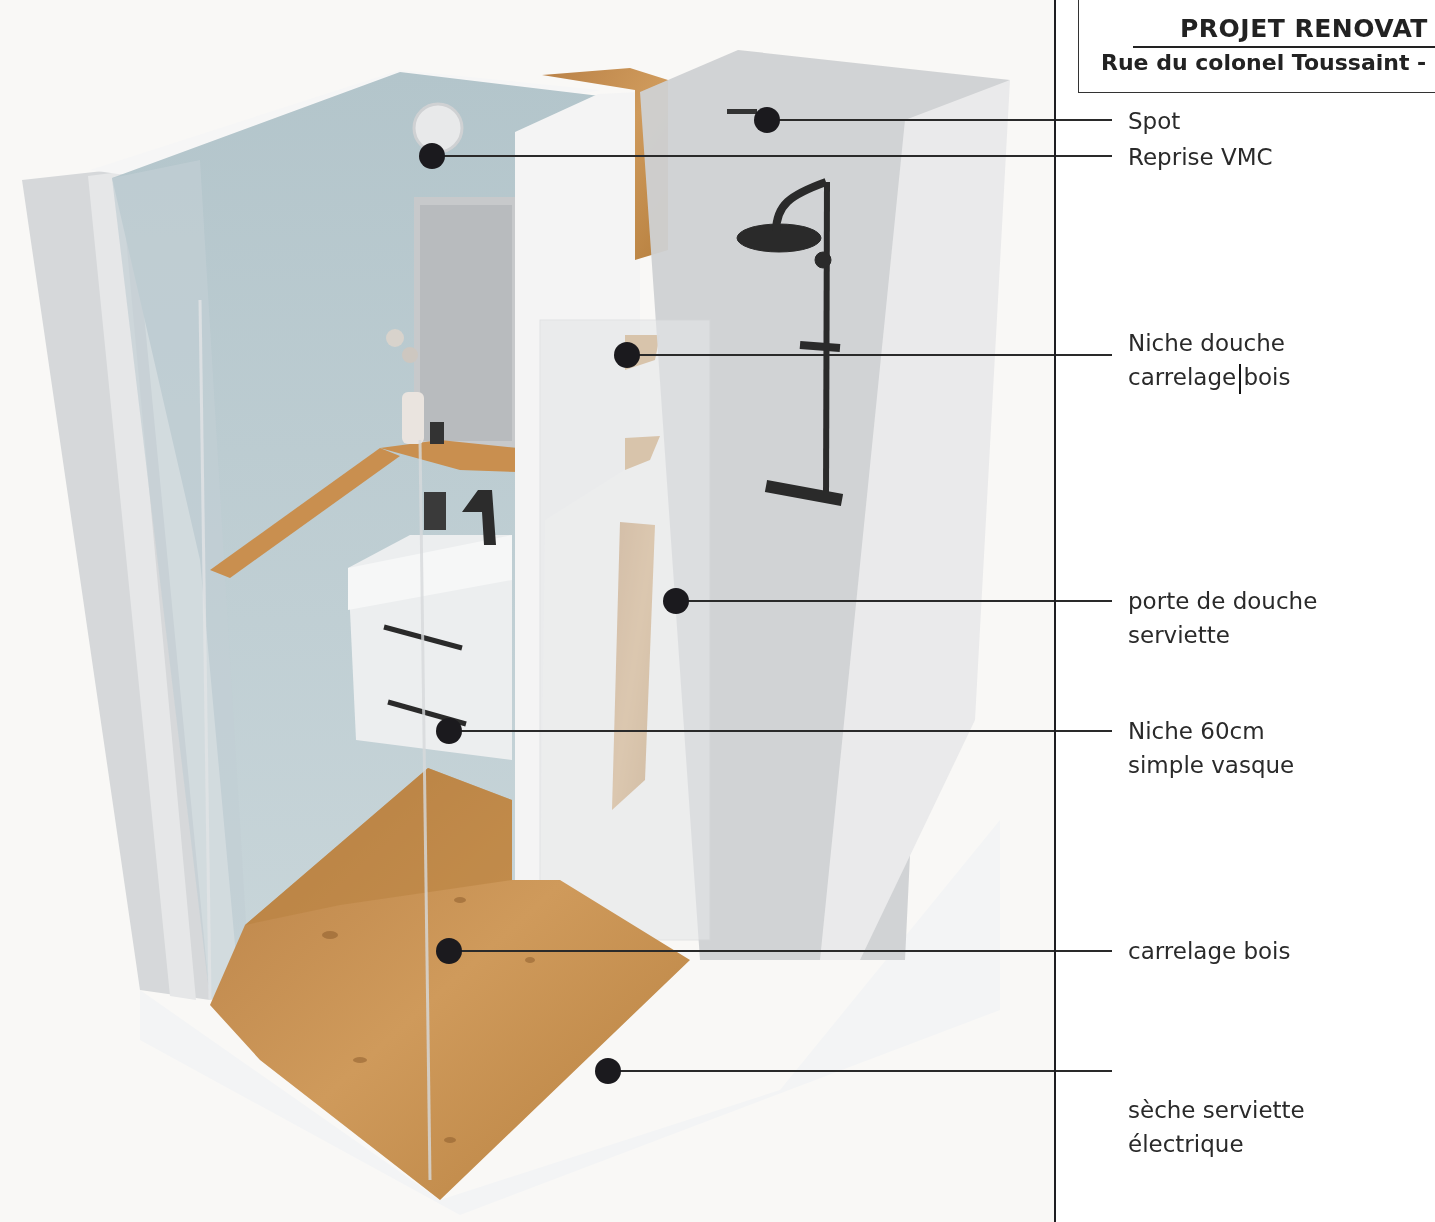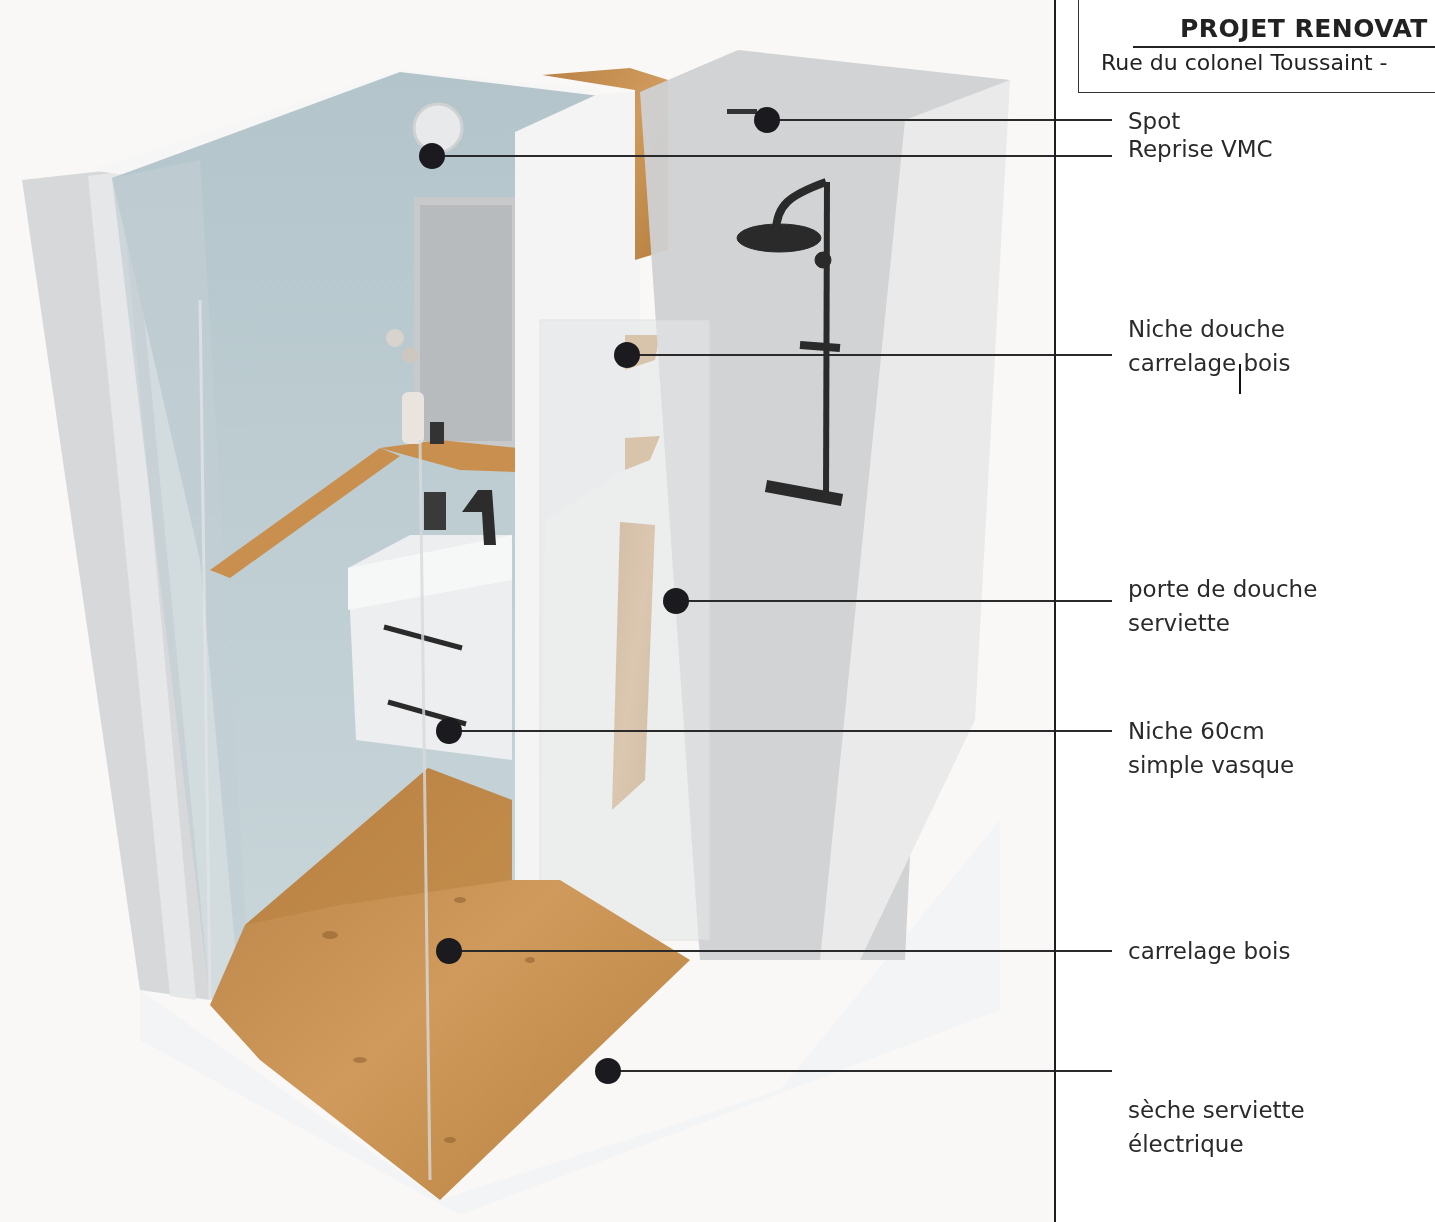--- a/index.html
+++ b/index.html
@@ -16,21 +16,21 @@
   }
   .title-main {
     position: absolute; left: 1180px; top: 14px; white-space: nowrap;
     font-family: "DejaVu Sans", sans-serif; font-weight: bold; font-size: 25px; color: #222;
     letter-spacing: 0.5px;
     text-align: right;
   }
   .title-rule { position: absolute; left: 1133px; top: 46px; width: 310px; height: 2px; background: #222; }
   .title-sub {
     position: absolute; left: 1101px; top: 50px; white-space: nowrap;
-    font-family: "DejaVu Sans", sans-serif; font-weight: normal; font-size: 22px; color: #222;
+    font-family: "DejaVu Sans", sans-serif; font-weight: bold; font-size: 22px; color: #222;
   }
   .render { position: absolute; left: 0; top: 0; width: 1054px; height: 1222px; }
   .callout-line { position: absolute; height: 1.5px; background: #2a2a2a; }
   .callout-dot { position: absolute; width: 26px; height: 26px; border-radius: 50%; background: #1b1a1e; }
   .label {
     position: absolute; left: 1128px; font-family: "DejaVu Sans", sans-serif;
     font-size: 23px; line-height: 34px; color: #2a2a2a; white-space: nowrap;
   }
   .label span { display: block; }
   .cursor { position: absolute; left: 1239px; top: 364px; width: 1.5px; height: 30px; background: #111; }
@@ -139,29 +139,29 @@
 
 <div class="divider"></div>
 <div class="title-box"></div>
 <div class="title-main">PROJET RENOVAT</div>
 <div class="title-rule"></div>
 <div class="title-sub">Rue du colonel Toussaint -</div>
 
 <div class="label" style="top:104px">
   <span>Spot</span>
 </div>
-<div class="label" style="top:132px">
+<div class="label" style="top:140px">
   <span>Reprise VMC</span>
 </div>
-<div class="label" style="top:312px">
+<div class="label" style="top:326px">
   <span>Niche douche</span>
   <span>carrelage bois</span>
 </div>
 <div class="cursor"></div>
-<div class="label" style="top:572px">
+<div class="label" style="top:584px">
   <span>porte de douche</span>
   <span>serviette</span>
 </div>
 <div class="label" style="top:714px">
   <span>Niche 60cm</span>
   <span>simple vasque</span>
 </div>
 <div class="label" style="top:934px">
   <span>carrelage bois</span>
 </div>

